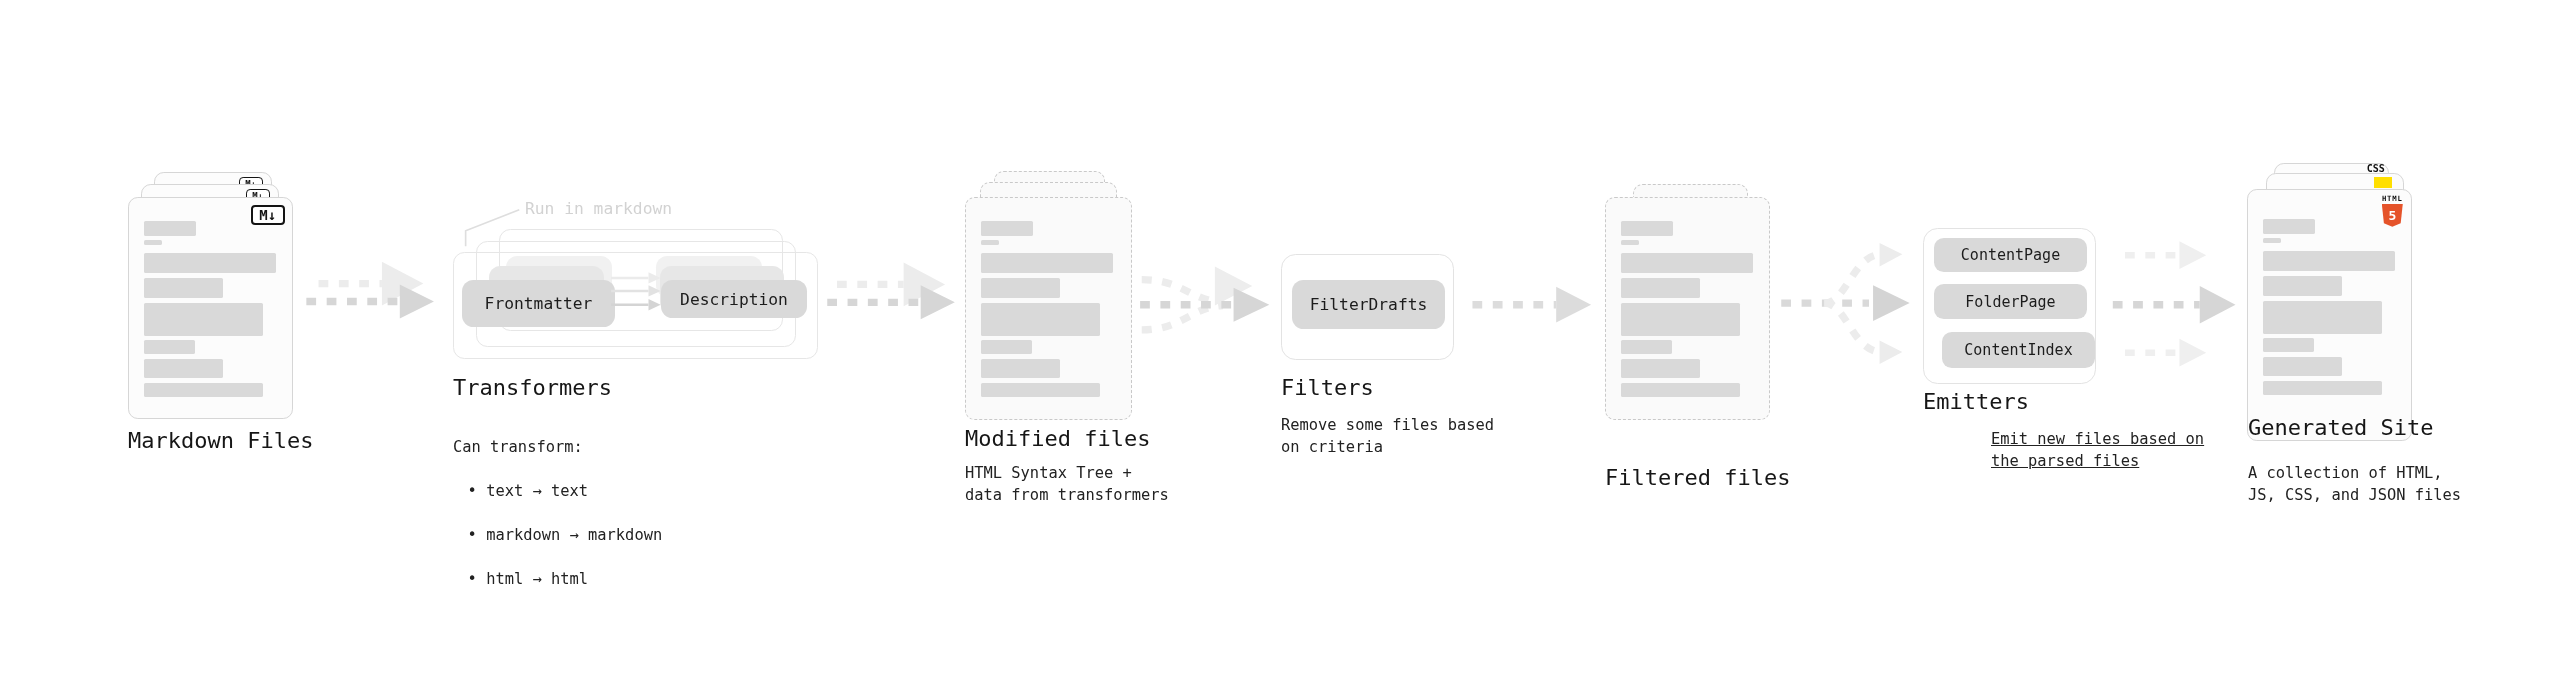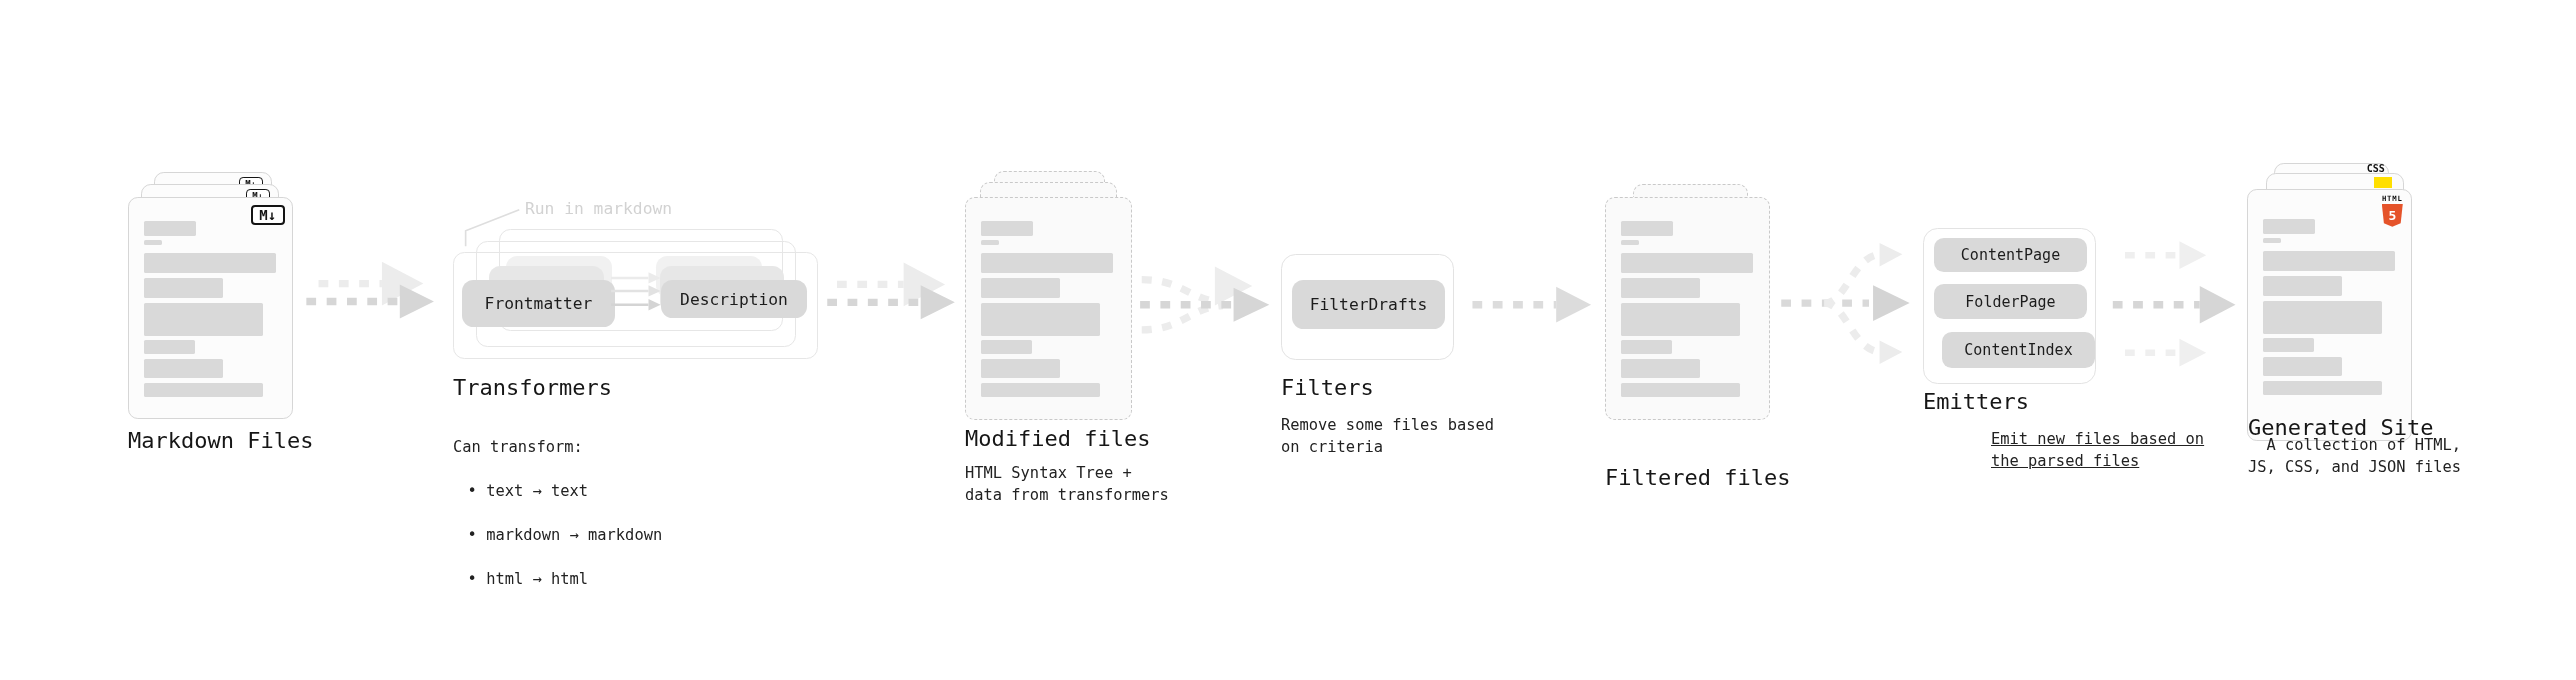--- a/index.html
+++ b/index.html
@@ -164,21 +164,21 @@
           <div class="bar" style="width: 18px; height: 5.7px; margin-bottom: 8.1px;"></div>
           <div class="bar" style="width: 132px; height: 19.5px; margin-bottom: 4.9px;"></div>
           <div class="bar" style="width: 79px; height: 20.3px; margin-bottom: 4.9px;"></div>
           <div class="bar" style="width: 119px; height: 32.5px; margin-bottom: 4.1px;"></div>
           <div class="bar" style="width: 51px; height: 14px; margin-bottom: 4.9px;"></div>
           <div class="bar" style="width: 79px; height: 19.5px; margin-bottom: 4.9px;"></div>
           <div class="bar" style="width: 119px; height: 14px; margin-bottom: 0px;"></div>
         </div>
     </div>
     <div class="stage-title" style="left:2248px;top:415px;">Generated Site</div>
-    <div class="stage-sub" style="left:2248px;top:434px;text-align:right;">A collection of HTML,
+    <div class="stage-sub" style="left:2248px;top:462px;">A collection of HTML,
 JS, CSS, and JSON files</div>
   </div>
 
   <svg class="overlay" width="2576" height="681" viewBox="0 0 3170 838">
 
     <polyline points="573,303 573,284 639,258" fill="none" stroke="#dedede" stroke-width="2"></polyline>
 
     <g>
       <line x1="752" y1="342" x2="798" y2="342" stroke="#ebebeb" stroke-width="3"></line>
       <path d="M798,335 L798,349 L813,342 Z" fill="#ebebeb"></path>

